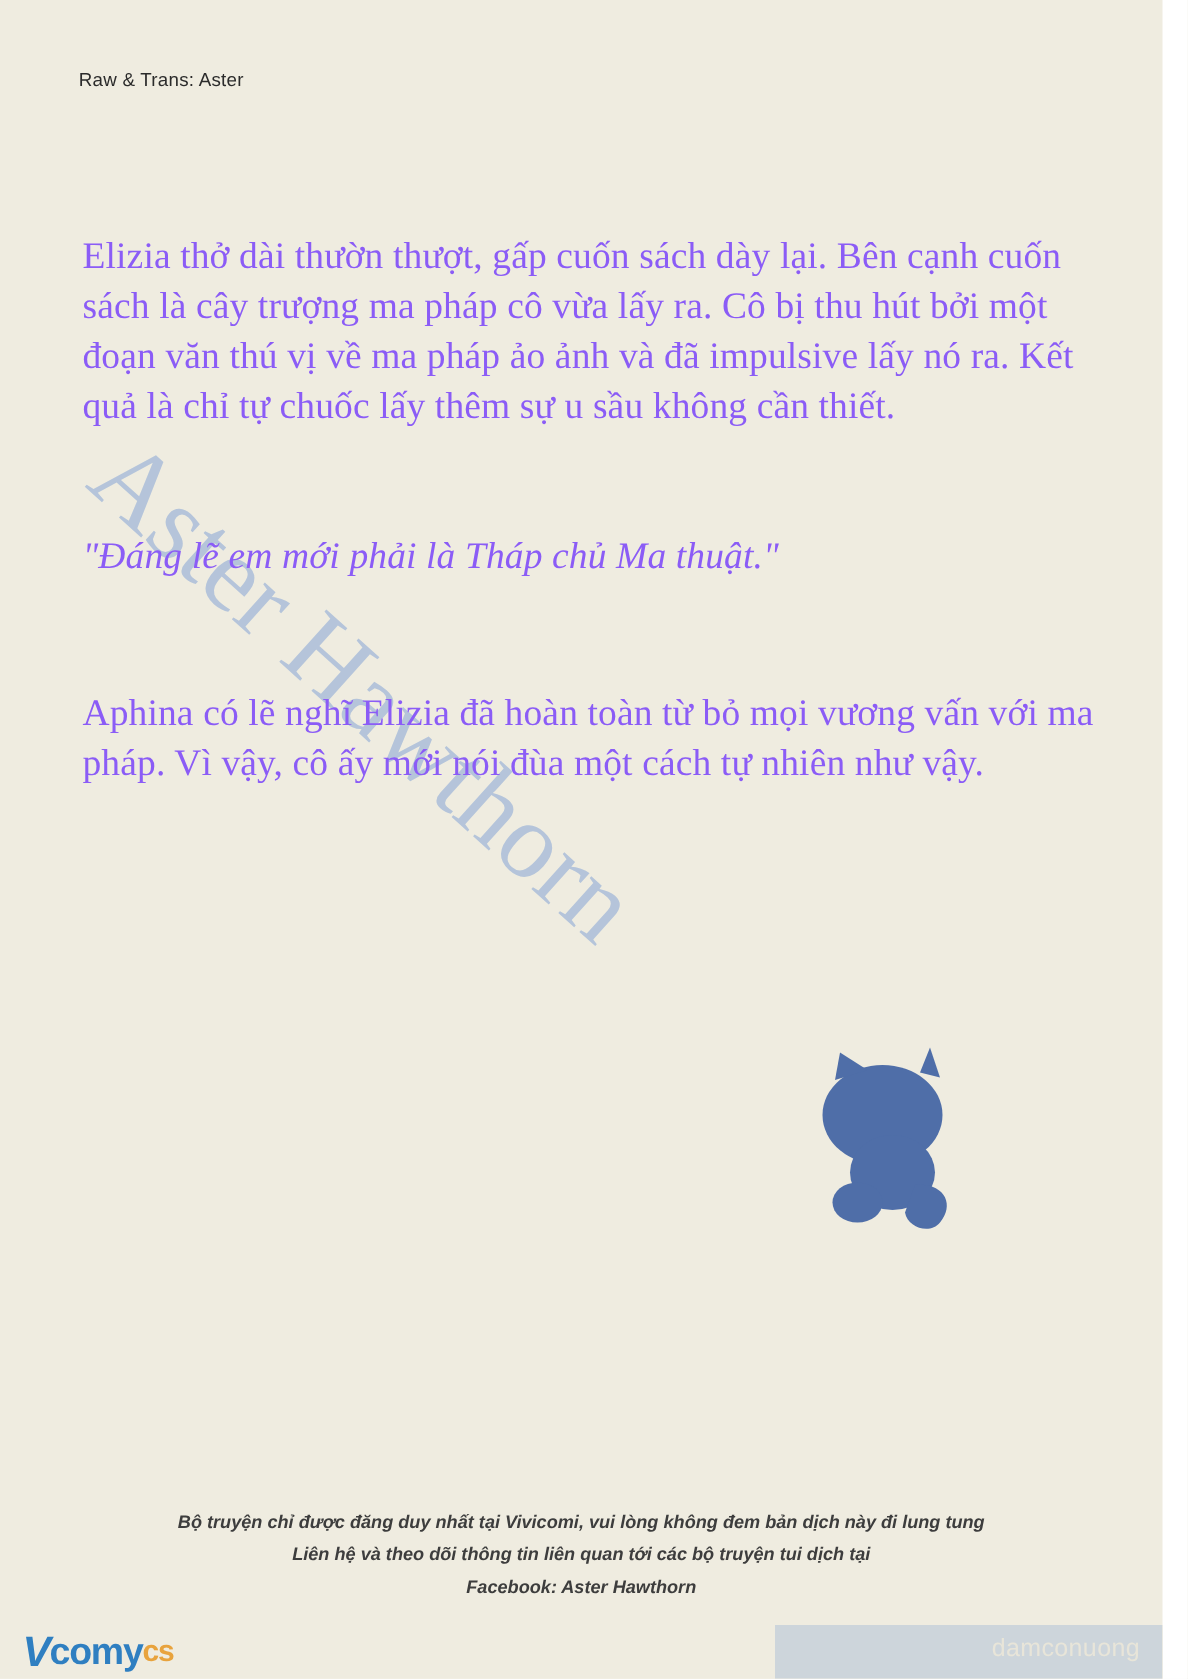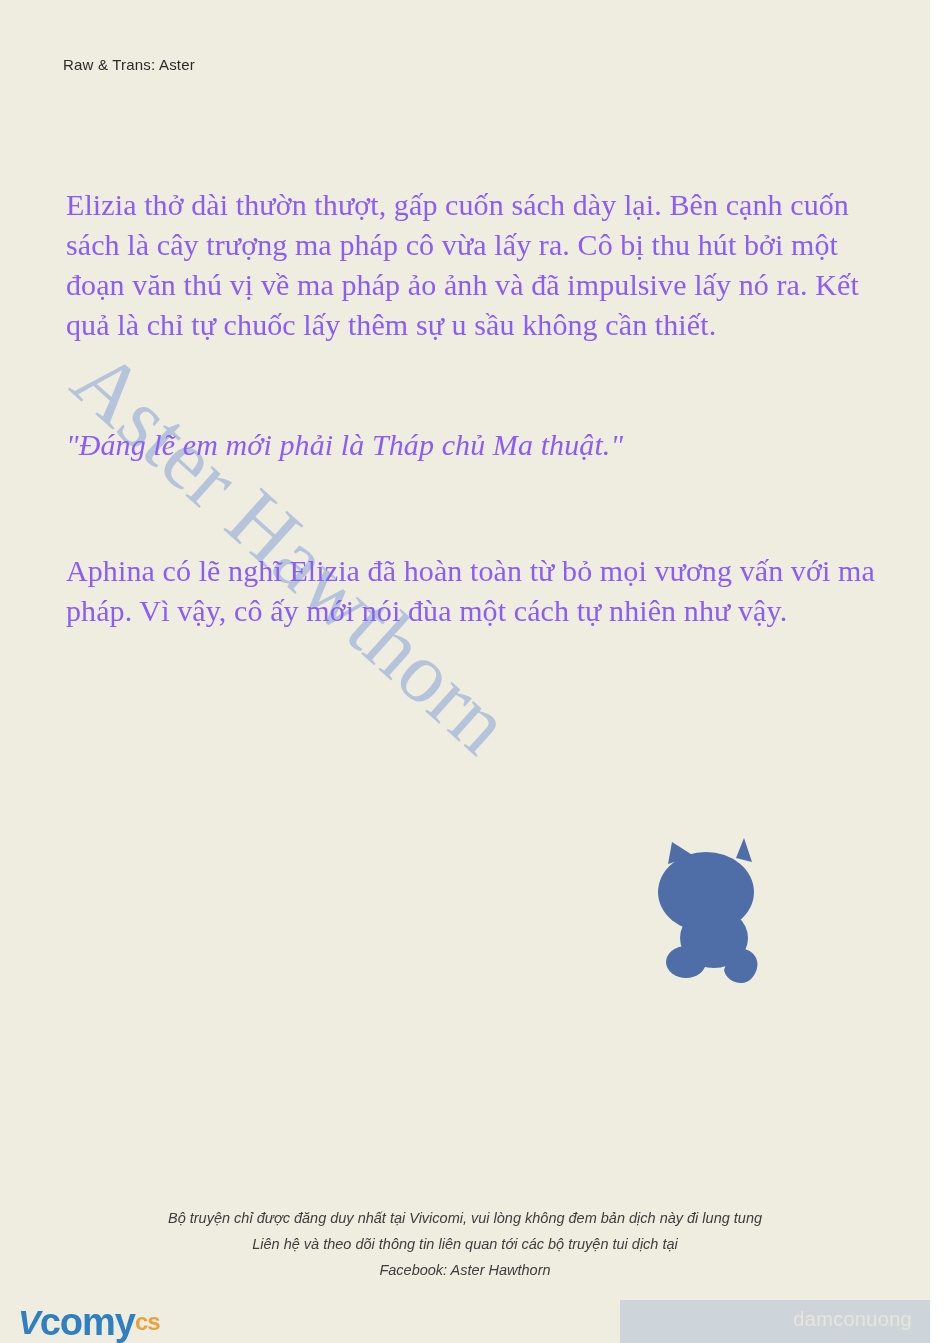--- a/index.html
+++ b/index.html
@@ -82,21 +82,21 @@
     position: absolute;
     left: 0;
     right: 0;
     bottom: 60px;
     text-align: center;
     z-index: 3;
   }
   .footer-notes div {
     font-family: "Liberation Sans", sans-serif;
     font-size: 14.5px;
-    font-weight: normal;
+    font-weight: bold;
     font-style: italic;
     color: #3d3d3d;
     line-height: 26px;
   }
 
   .bottom-bar {
     position: absolute;
     left: 0;
     bottom: 0;
     width: 950px;
@@ -116,21 +116,21 @@
     font-family: "Liberation Sans", sans-serif;
     font-size: 34px;
     font-weight: bold;
     font-style: italic;
     color: #2f7fc1;
     line-height: 30px;
     letter-spacing: -1px;
   }
   .brand-logo .comy {
     font-family: "Liberation Sans", sans-serif;
-    font-size: 38px;
+    font-size: 30px;
     font-weight: bold;
     color: #2f7fc1;
     line-height: 30px;
     letter-spacing: -1px;
   }
   .brand-logo .cs {
     font-family: "Liberation Sans", sans-serif;
     font-size: 24px;
     font-weight: bold;
     color: #e8a33d;

